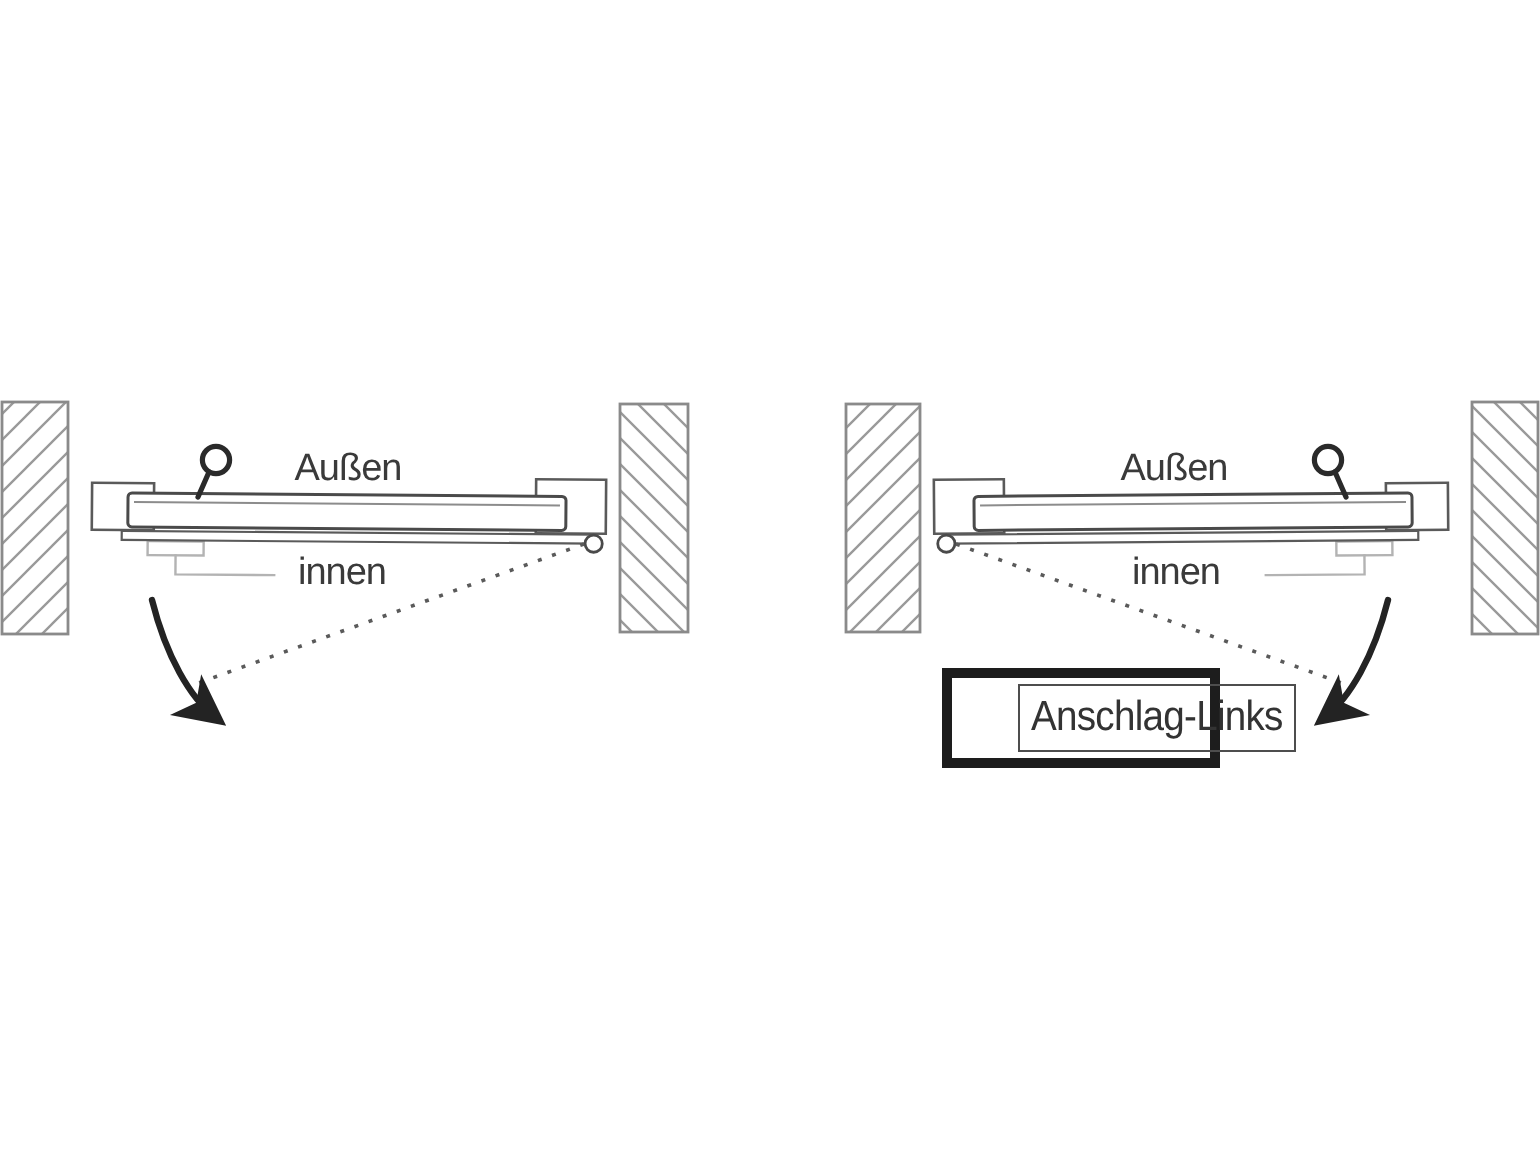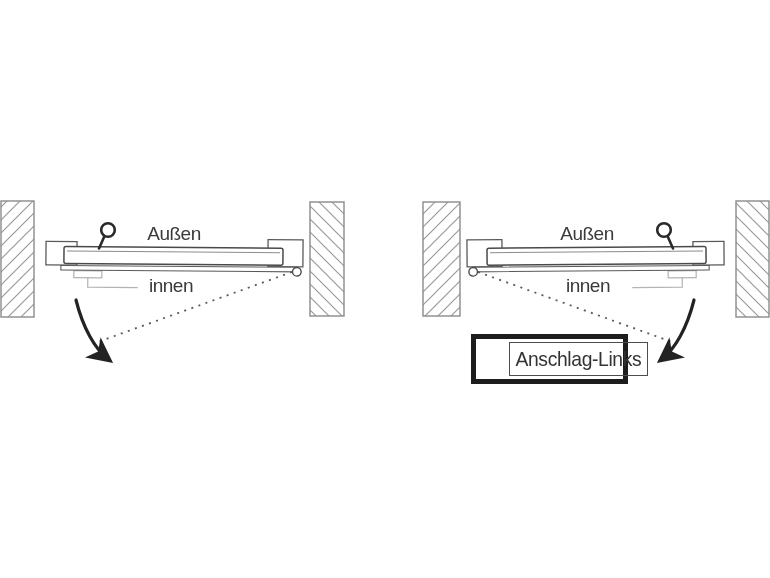--- a/index.html
+++ b/index.html
@@ -14,21 +14,21 @@
     display:flex;box-sizing:border-box;padding:3px;
   }
   .hinge-box-inner{
     flex:1;border:1.5px solid #4d4d4d;display:flex;align-items:center;justify-content:center;
   }
   .hinge-box-label{
     font-size:21px;color:#333333;letter-spacing:-0.4px;white-space:nowrap;
     transform:scaleX(0.92);
   }
   .box-rechts{left:145px;top:335px;width:157px;height:49px;}
-  .box-links{left:471px;top:334px;width:157px;height:50px;padding-left:33px;}
+  .box-links{left:471px;top:334px;width:139px;height:50px;padding-left:33px;}
   text.dia-label{
     font-family:"Liberation Sans", sans-serif;fill:#3a3a3a;
     letter-spacing:-0.5px;
   }
 </style>
 </head>
 <body>
 
 <div class="stage">
 

